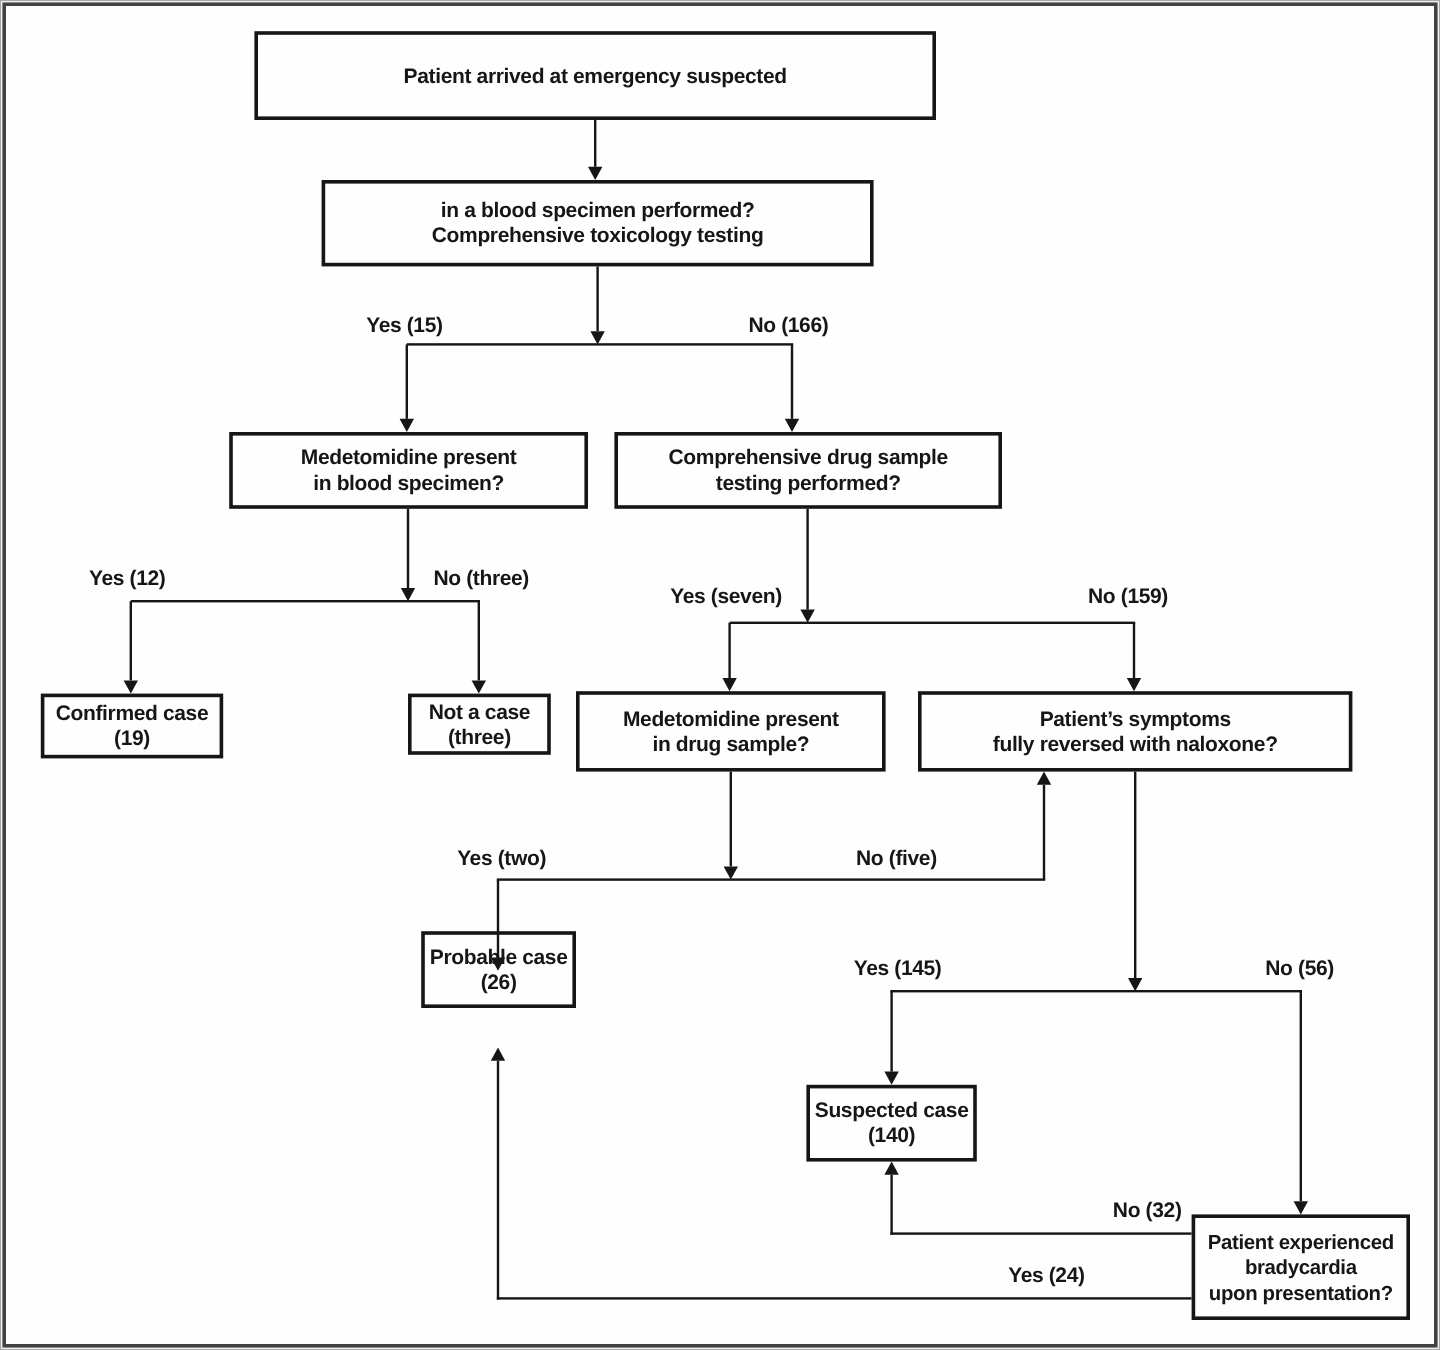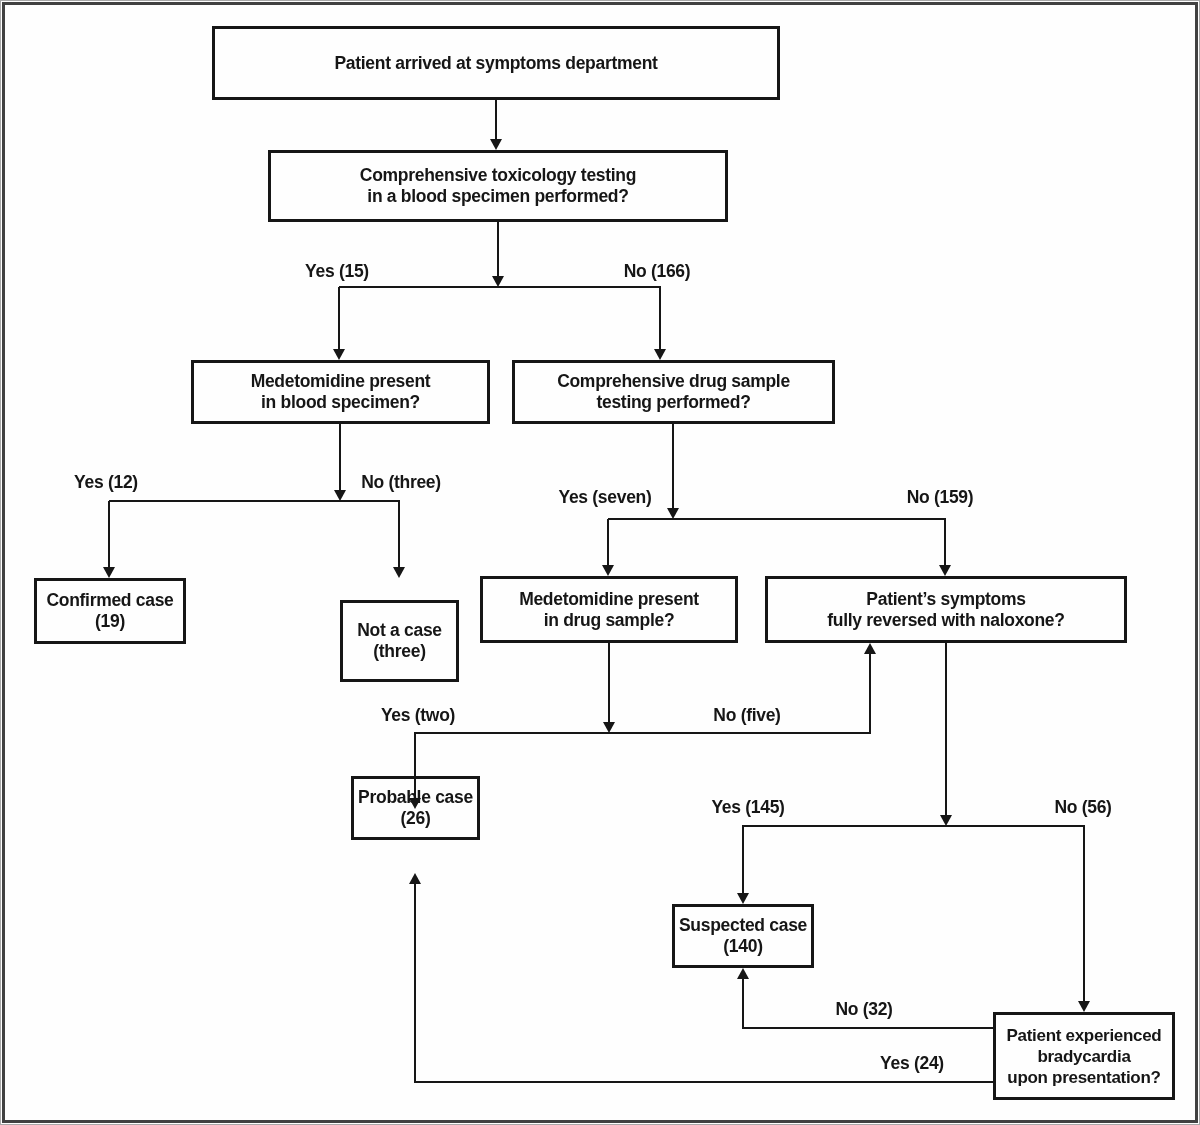--- a/index.html
+++ b/index.html
@@ -79,44 +79,44 @@
 </style>
 </head>
 <body>
 
 <div class="canvas">
 
   <div class="frame-outer"></div>
   <div class="frame"></div>
 
   <div class="box" style="left:212px; top:26px; width:568px; height:74px;">
-    <span>Patient arrived at symptoms department</span>
+    <span>Patient arrived at emergency suspected</span>
   </div>
 
   <div class="box" style="left:268px; top:150px; width:460px; height:72px;">
+    <span>in a blood specimen performed?</span>
     <span>Comprehensive toxicology testing</span>
-    <span>in a blood specimen performed?</span>
   </div>
 
   <div class="box" style="left:191px; top:360px; width:299px; height:64px;">
     <span>Medetomidine present</span>
     <span>in blood specimen?</span>
   </div>
 
   <div class="box" style="left:512px; top:360px; width:323px; height:64px;">
     <span>Comprehensive drug sample</span>
     <span>testing performed?</span>
   </div>
 
-  <div class="box" style="left:34px; top:578px; width:152px; height:66px;">
+  <div class="box" style="left:34px; top:578px; width:152px; height:54px;">
     <span>Confirmed case</span>
     <span>(19)</span>
   </div>
 
-  <div class="box" style="left:340px; top:578px; width:119px; height:82px;margin-top:22px;">
+  <div class="box" style="left:340px; top:578px; width:119px; height:51px;">
     <span>Not a case</span>
     <span>(three)</span>
   </div>
 
   <div class="box" style="left:480px; top:576px; width:258px; height:67px;">
     <span>Medetomidine present</span>
     <span>in drug sample?</span>
   </div>
 
   <div class="box" style="left:765px; top:576px; width:362px; height:67px;align-items:center;">
@@ -189,20 +189,20 @@
   <div class="vline" style="left:742px; top:826px; height:67px;"></div>
   <div class="arr-down" style="left:737px; top:893px;"></div>
   <div class="vline" style="left:1083px; top:826px; height:175px;"></div>
   <div class="arr-down" style="left:1078px; top:1001px;"></div>
   <div class="elabel" style="left:748px; top:807px;">Yes (145)</div>
   <div class="elabel" style="left:1083px; top:807px;">No (56)</div>
 
   <div class="hline" style="left:742px; top:1027px; width:251px;"></div>
   <div class="vline" style="left:742px; top:979px; height:50px;"></div>
   <div class="arr-up" style="left:737px; top:968px;"></div>
-  <div class="elabel" style="left:864px; top:1009px;">No (32)</div>
+  <div class="elabel" style="left:956px; top:1009px;">No (32)</div>
 
   <div class="hline" style="left:414px; top:1081px; width:579px;"></div>
   <div class="vline" style="left:414px; top:884px; height:199px;"></div>
   <div class="arr-up" style="left:409px; top:873px;"></div>
-  <div class="elabel" style="left:912px; top:1063px;">Yes (24)</div>
+  <div class="elabel" style="left:872px; top:1063px;">Yes (24)</div>
 
 </div>
 
 </body></html>

